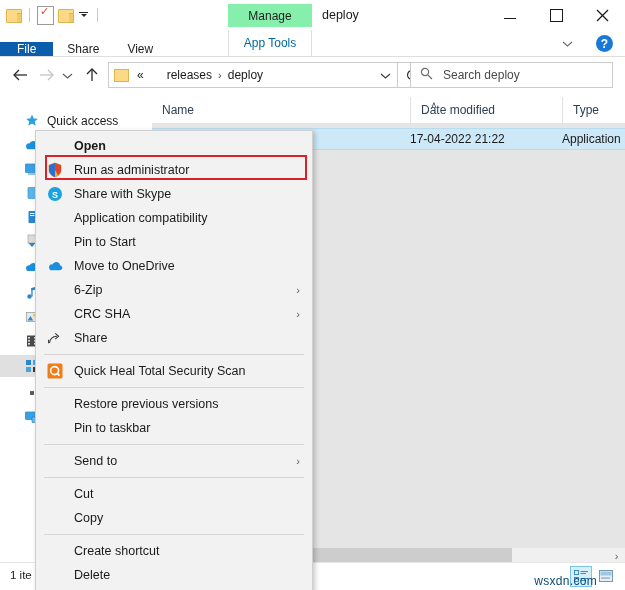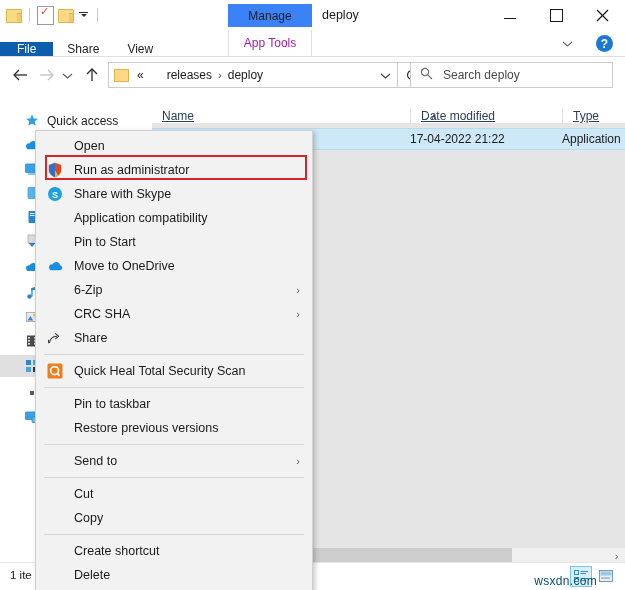--- a/index.html
+++ b/index.html
@@ -91,21 +91,21 @@
     left: 3px; top: 5px;
     border-left: 3px solid transparent;
     border-right: 3px solid transparent;
     border-top: 3px solid #2b2b2b;
   }
 
   .manage-tab {
     position: absolute;
     left: 228px; top: 4px;
     width: 84px; height: 23px;
-    background: #3b82f6;
+    background: #86efac;
     display: flex;
     align-items: center;
     justify-content: center;
     font-size: 12px;
     color: #1f1f1f;
   }
   .win-title {
     position: absolute;
     left: 322px; top: 8px;
     font-size: 12.5px;
@@ -163,21 +163,21 @@
     padding: 0 17px;
   }
   .tab-apptools {
     position: absolute;
     left: 228px; top: 0;
     width: 84px; height: 26px;
     display: flex;
     align-items: center;
     justify-content: center;
     font-size: 12px;
-    color: #a21caf;
+    color: #0369a1;
     border-left: 1px solid #dedede;
     border-right: 1px solid #dedede;
     background: #ffffff;
     box-sizing: border-box;
   }
   .ribbon-caret {
     position: absolute;
     right: 52px; top: 8px;
     width: 11px; height: 11px;
   }
@@ -298,28 +298,28 @@
   
   .colhdr {
     position: absolute;
     left: 0; top: 97px;
     width: 625px; height: 26px;
     background: #ffffff;
     border-bottom: 1px solid #e2e2e2;
   }
   .col {
     position: absolute;
-    top: 12px; height: 26px;
-    display: flex;
+    top: 0; height: 26px;
+    display: flex;
+    align-items: center;
     font-size: 12px;
     color: #2b3e56;
     border-left: 1px solid #e2e2e2;
     padding-left: 10px;
     box-sizing: border-box;
-    text-decoration: underline;
   }
   .col-name { left: 152px; width: 258px; border-left: none; }
   .col-date { left: 410px; width: 152px; }
   .col-type { left: 562px; width: 63px; }
   .sortcaret {
     position: absolute;
     left: 279px; top: 3px;
     color: #2b3e56;
     font-size: 10px;
   }
@@ -459,21 +459,21 @@
   .mi {
     position: relative;
     height: 24px;
     display: flex;
     align-items: center;
     font-size: 12.5px;
     color: #1a1a1a;
     padding-left: 38px;
     box-sizing: border-box;
   }
-  .mi-bold { font-weight: normal; }
+  .mi-bold { font-weight: bold; }
   .mi-ico {
     position: absolute;
     left: 11px; top: 4px;
     width: 16px; height: 16px;
   }
   .mi-arrow {
     position: absolute;
     right: 12px; top: 6px;
     color: #5a5a5a;
     font-size: 11px;
@@ -890,25 +890,25 @@
         <circle cx="7.6" cy="7.6" r="4" fill="none" stroke="#ffffff" stroke-width="1.6"></circle>
         <line x1="9.8" y1="9.8" x2="12.4" y2="12.6" stroke="#ffffff" stroke-width="1.8"></line>
       </svg>
     </span>
     <span>Quick Heal Total Security Scan</span>
   </div>
 
   <div class="msep"></div>
 
   <div class="mi">
+    <span>Restore previous versions</span>
+  </div>
+
+  <div class="mi">
     <span>Pin to taskbar</span>
-  </div>
-
-  <div class="mi">
-    <span>Restore previous versions</span>
   </div>
 
   <div class="msep"></div>
 
   <div class="mi">
     <span>Send to</span>
     <span class="mi-arrow">›</span>
   </div>
 
   <div class="msep"></div>

